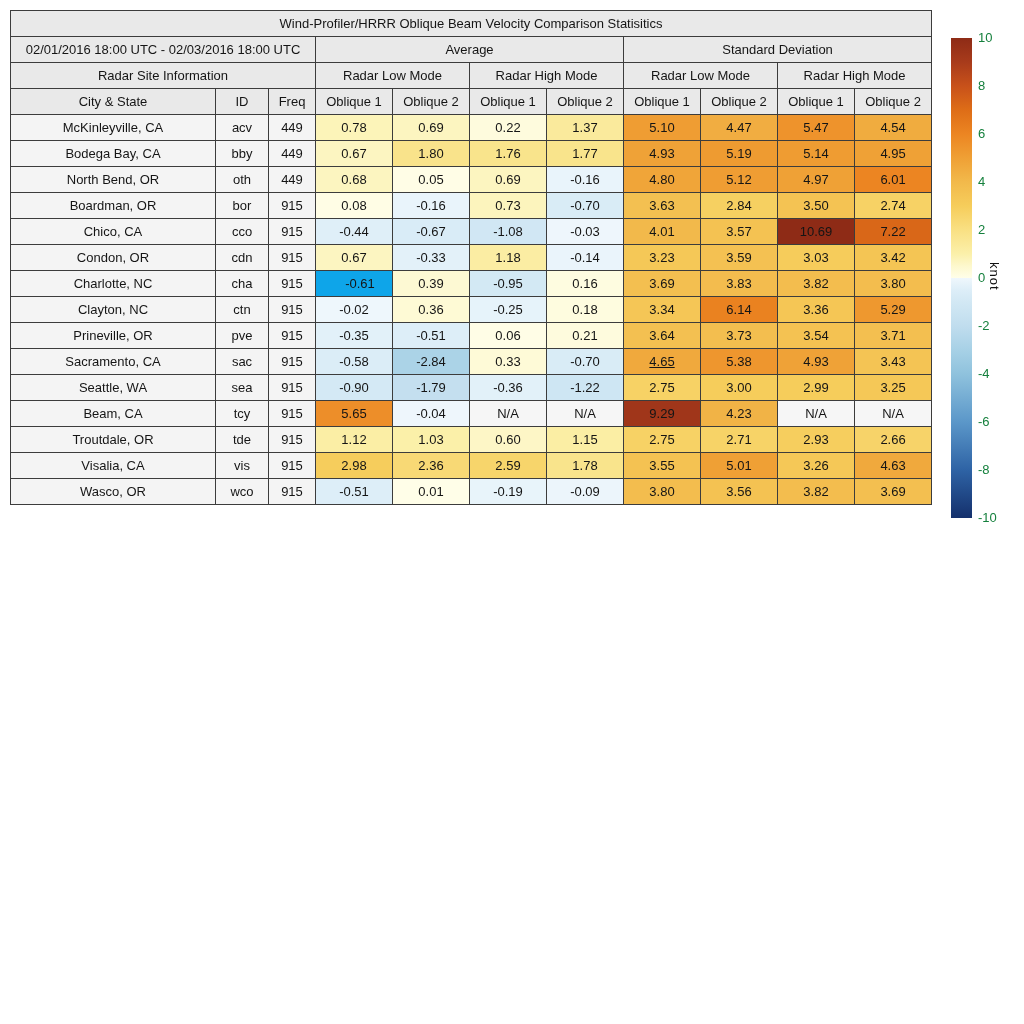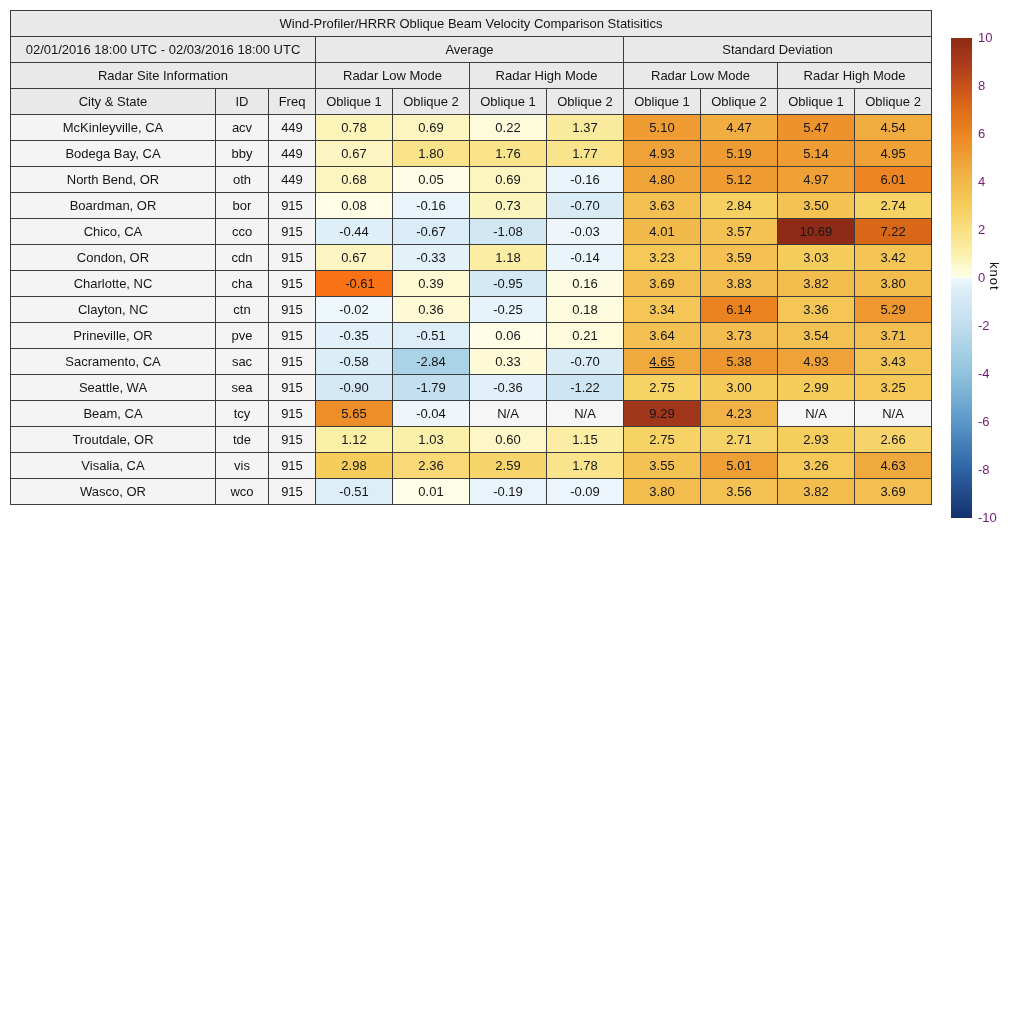--- a/index.html
+++ b/index.html
@@ -49,21 +49,21 @@
     position: absolute;
     left: 0;
     top: 0;
     width: 21px;
     height: 480px;
   }
   .colorbar .tick {
     position: absolute;
     left: 27px;
     font-size: 13px;
-    color: #701a75;
+    color: #15803d;
     line-height: 16px;
   }
   .colorbar-label {
     position: absolute;
     left: 36px;
     top: 224px;
     writing-mode: vertical-rl;
     font-size: 13px;
     color: #111;
     letter-spacing: 1px;
@@ -193,21 +193,21 @@
           <td class="value-cell" style="background: rgb(234, 244, 251); margin-top: 16px;">-0.14</td>
           <td class="value-cell" style="background: rgb(245, 200, 87);">3.23</td>
           <td class="value-cell" style="background: rgb(244, 193, 82);">3.59</td>
           <td class="value-cell" style="background: rgb(246, 204, 91);">3.03</td>
           <td class="value-cell" style="background: rgb(244, 197, 84);">3.42</td>
         </tr>
         <tr>
           <td class="label-cell">Charlotte, NC</td>
           <td class="label-cell">cha</td>
           <td class="label-cell">915</td>
-          <td class="value-cell" style="background: #f97316; padding-left: 12px;">-0.61</td>
+          <td class="value-cell" style="background: #0ea5e9; padding-left: 12px;">-0.61</td>
           <td class="value-cell" style="background: rgb(253, 249, 211);">0.39</td>
           <td class="value-cell" style="background: rgb(211, 233, 244);">-0.95</td>
           <td class="value-cell" style="background: rgb(254, 252, 224);">0.16</td>
           <td class="value-cell" style="background: rgb(243, 191, 80);">3.69</td>
           <td class="value-cell" style="background: rgb(243, 188, 78);">3.83</td>
           <td class="value-cell" style="background: rgb(243, 189, 78);">3.82</td>
           <td class="value-cell" style="background: rgb(243, 189, 78);">3.80</td>
         </tr>
         <tr>
           <td class="label-cell">Clayton, NC</td>

